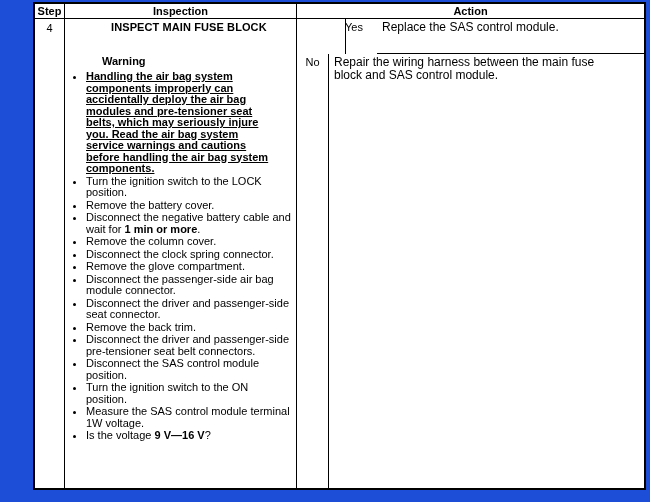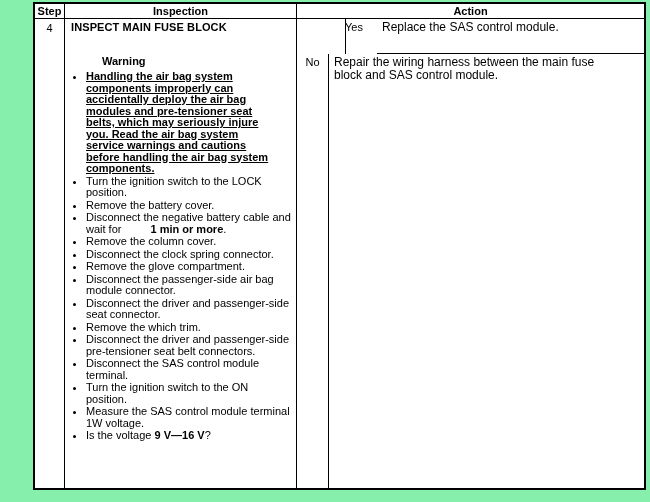--- a/index.html
+++ b/index.html
@@ -8,21 +8,21 @@
     background: #ffffff;
     width: 650px;
     height: 502px;
     font-family: "Liberation Sans", sans-serif;
     color: #000;
   }
   .canvas {
     position: relative;
     width: 650px;
     height: 502px;
-    background: #86efac;
+    background: #1d4ed8;
     overflow: hidden;
   }
   .doc-table {
     position: absolute;
     left: 33px;
     top: 2px;
     width: 613px;
     height: 488px;
     border: 2px solid #000;
     box-sizing: border-box;
@@ -51,20 +51,21 @@
   .insp-cell {
     border-right: 1px solid #000;
     font-size: 11px;
     padding: 2px 4px 0 6px;
     overflow: hidden;
   }
   .insp-title {
     font-weight: bold;
     line-height: 13px;
     letter-spacing: 0.1px;
+    margin-left: 40px;
   }
   .warning-heading {
     font-weight: bold;
     margin: 21px 0 4px 31px;
     line-height: 12px;
   }
   ul.blist {
     margin: 0;
     padding: 0 0 0 15px;
     list-style: disc outside;
@@ -116,33 +117,33 @@
 
     <div class="cell insp-cell">
       <div class="insp-title">INSPECT MAIN FUSE BLOCK</div>
       <div class="warning-heading">Warning</div>
       <ul class="blist warning-list">
           <li><span style="font-weight: bold;">Handling the air bag system components improperly can accidentally deploy the air bag modules and pre-tensioner seat belts, which may seriously injure you. Read the air bag system service warnings and cautions before handling the air bag system components.</span></li>
         </ul>
       <ul class="blist group1">
           <li><span>Turn the ignition switch to the LOCK position.</span></li>
           <li><span>Remove the battery cover.</span></li>
-          <li><span>Disconnect the negative battery cable and wait for </span><span style="font-weight: bold; margin-left: 26px;">1 min or more</span><span>.</span></li>
+          <li><span>Disconnect the negative battery cable and wait for </span><span style="font-weight: bold;">1 min or more</span><span>.</span></li>
         </ul>
       <ul class="blist group2">
           <li><span>Remove the column cover.</span></li>
           <li><span>Disconnect the clock spring connector.</span></li>
           <li><span>Remove the glove compartment.</span></li>
           <li><span>Disconnect the passenger-side air bag module connector.</span></li>
         </ul>
       <ul class="blist group3">
           <li><span>Disconnect the driver and passenger-side seat connector.</span></li>
-          <li><span>Remove the which trim.</span></li>
+          <li><span>Remove the back trim.</span></li>
           <li><span>Disconnect the driver and passenger-side pre-tensioner seat belt connectors.</span></li>
-          <li><span>Disconnect the SAS control module terminal.</span></li>
+          <li><span>Disconnect the SAS control module position.</span></li>
           <li><span>Turn the ignition switch to the ON position.</span></li>
           <li><span>Measure the SAS control module terminal 1W voltage.</span></li>
           <li><span>Is the voltage </span><span style="font-weight: bold;">9 V—16 V</span><span>?</span></li>
         </ul>
     </div>
 
     <div class="cell decision">
       <div class="cell yes-cell">Yes</div>
       <div class="cell yes-action">Replace the SAS control module.</div>
       <div class="cell no-cell">No</div>

